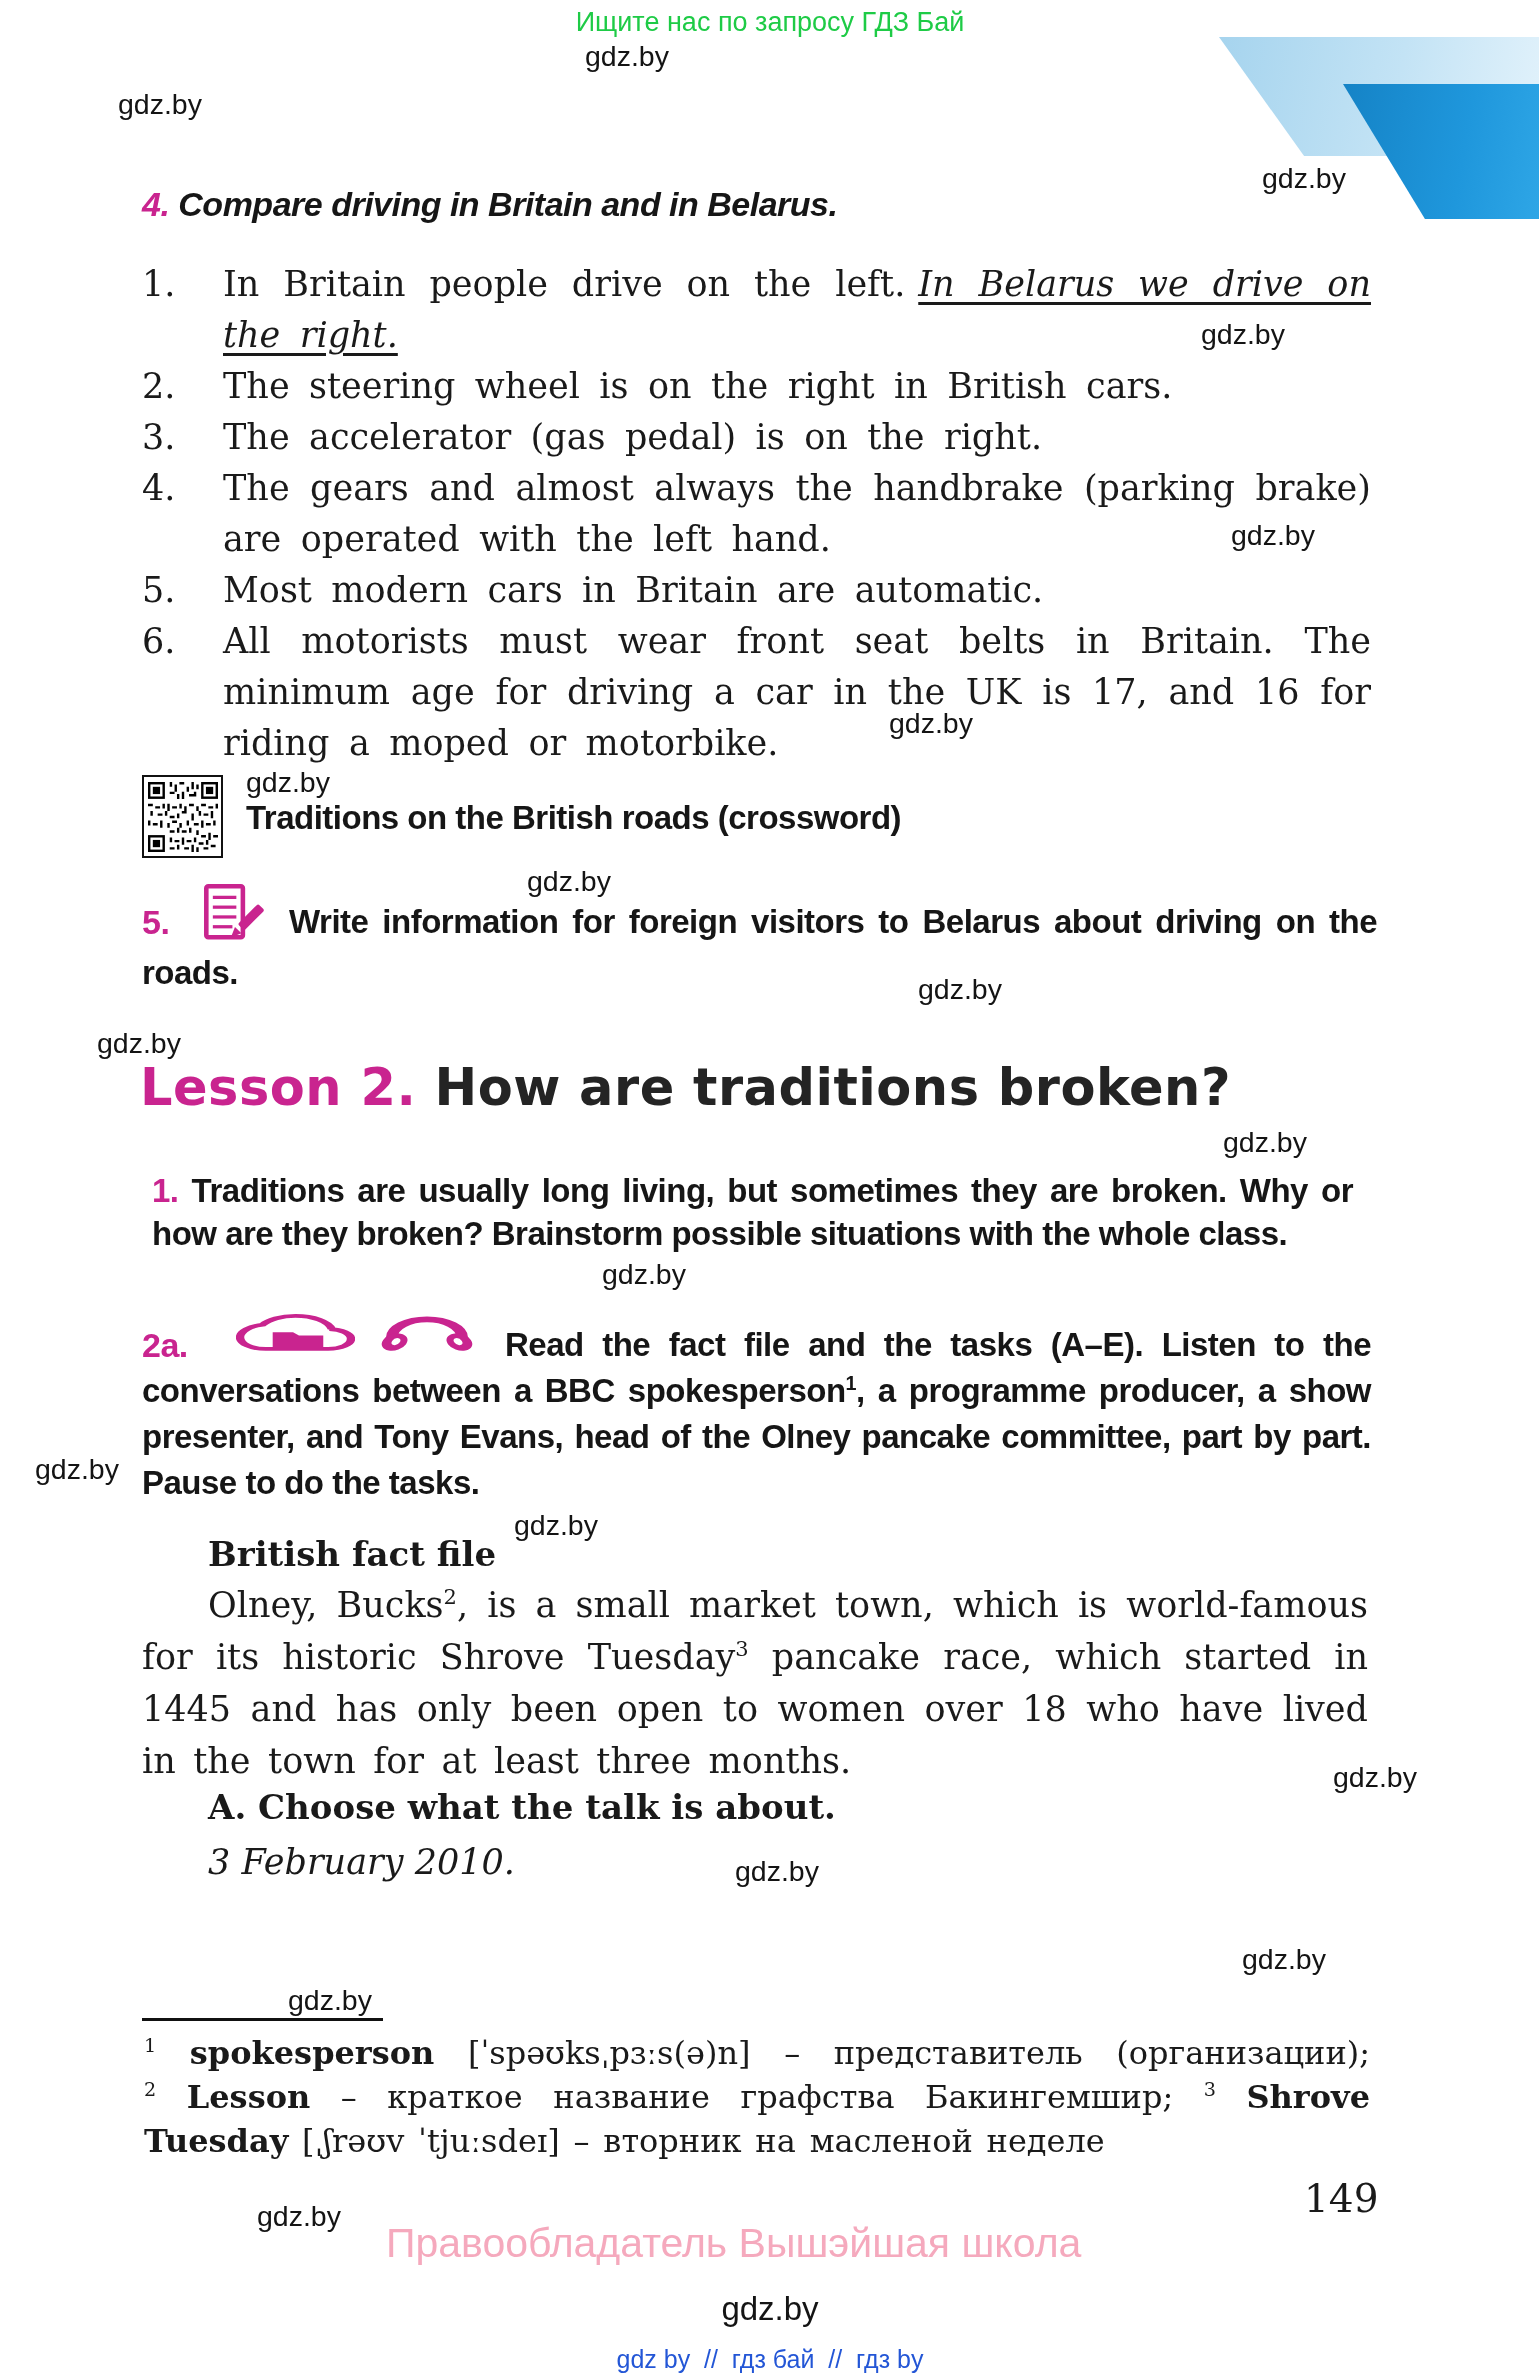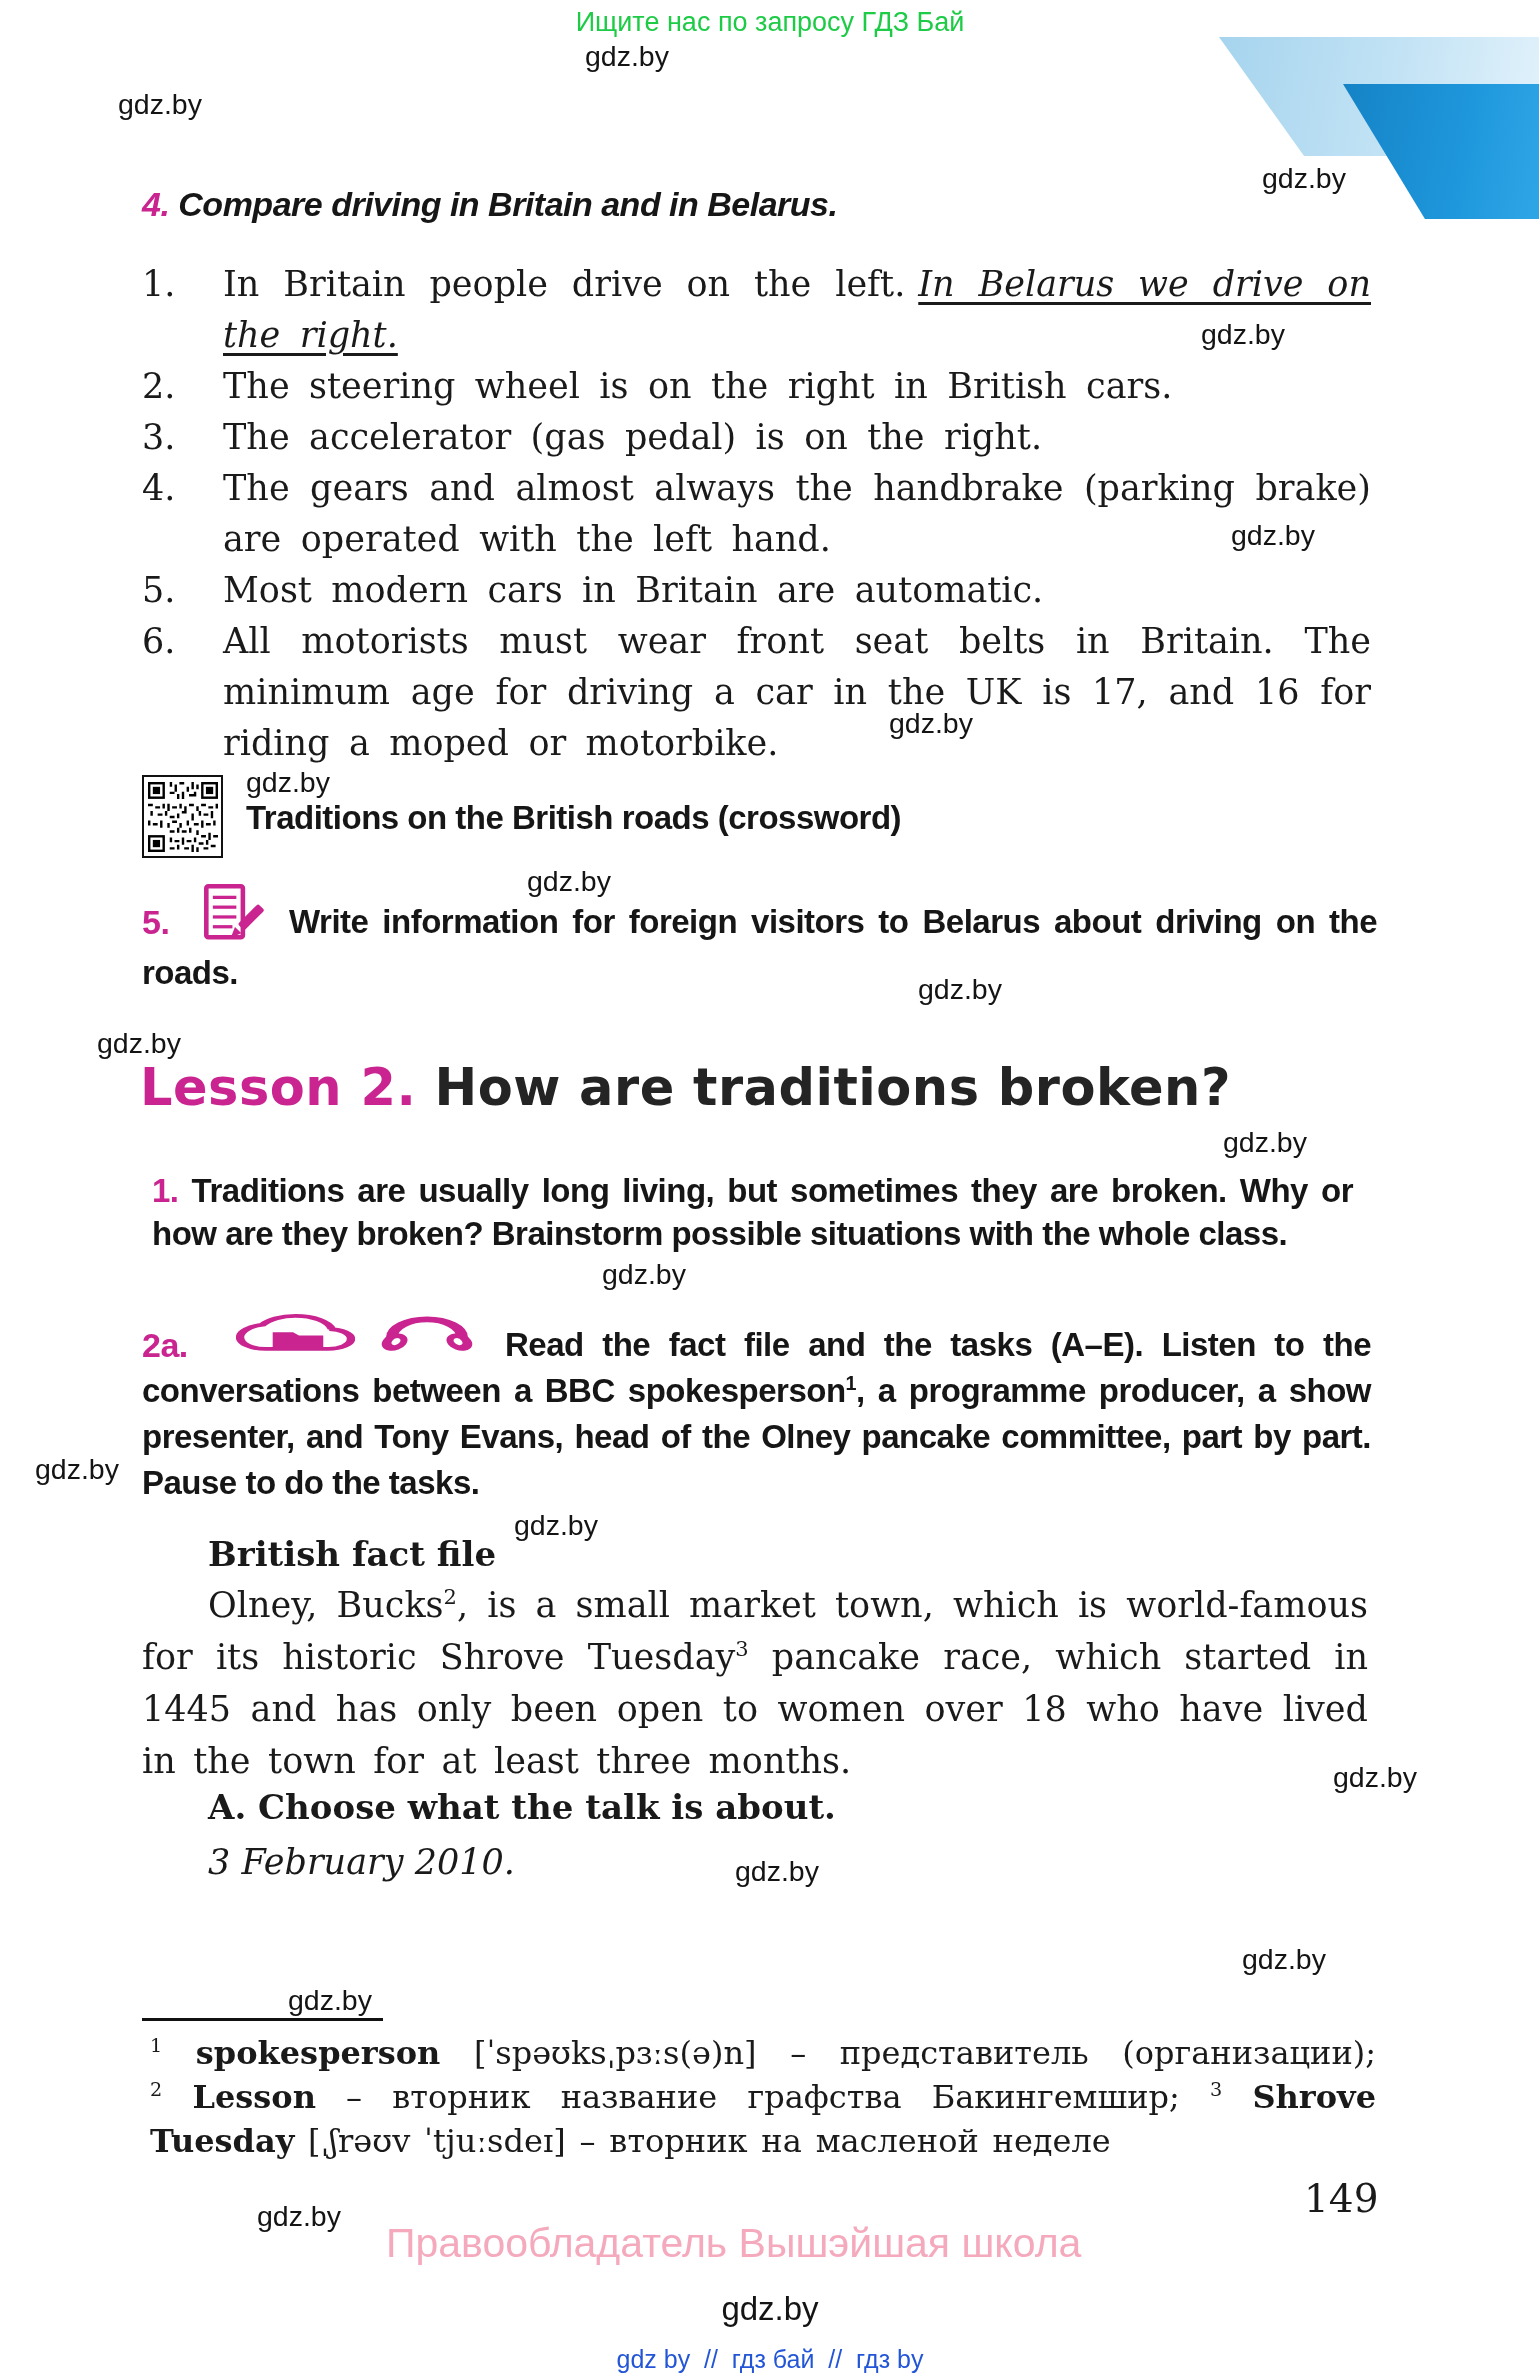--- a/index.html
+++ b/index.html
@@ -40,21 +40,21 @@
   .ex2a p{margin:0;font-size:33px;line-height:46px;text-indent:363px;text-align:justify;}
   sup{font-size:60%;line-height:0;}
   .fact-head{position:absolute;left:208px;top:1534px;font-size:34px;font-weight:700;}
   .fact{position:absolute;left:142px;top:1579px;width:1226px;font-size:35px;line-height:52px;
         text-align:justify;text-indent:66px;word-spacing:6.4px;}
   .taskA-head{position:absolute;left:208px;top:1787px;font-size:34px;font-weight:700;}
   .taskA-date{position:absolute;left:208px;top:1842px;font-size:35px;font-style:italic;}
   .taskA-item{position:absolute;left:142px;top:1892px;width:1185px;font-size:35px;line-height:53px;
         text-align:justify;text-indent:66px;}
   .fn-sep{position:absolute;left:142px;top:2018px;width:241px;height:2.8px;background:#111;}
-  .footnotes{position:absolute;left:150px;top:2031px;width:1226px;font-size:32px;line-height:44px;}
+  .footnotes{position:absolute;left:144px;top:2031px;width:1226px;font-size:32px;line-height:44px;}
   .footnotes p{margin:0;text-align:justify;word-spacing:3.7px;}
   .footnotes p.one-line{text-align-last:justify;}
   .fn-term{font-weight:700;}
   .page-num{position:absolute;left:1304px;top:2176px;font-size:39px;}
   .copyright{position:absolute;left:386px;top:2220px;font-family:"Liberation Sans", sans-serif;
              font-size:41px;color:#f5a9bd;white-space:nowrap;}
   .wm-center{position:absolute;left:0;top:2290px;width:100%;text-align:center;
              font-family:"Liberation Sans", sans-serif;font-size:33px;color:#141414;}
   .links{position:absolute;left:0;top:2345px;width:100%;text-align:center;
          font-family:"Liberation Sans", sans-serif;font-size:25px;color:#2356d6;white-space:pre;}
@@ -194,21 +194,21 @@
 
   <div class="fact-head">British fact file</div>
   <div class="fact"><span>Olney, Bucks</span><sup>2</sup><span>, is a small market town, which is world-famous for its historic Shrove Tuesday</span><sup>3</sup><span> pancake race, which started in 1445 and has only been open to women over 18 who have lived in the town for at least three months.</span></div>
 
   <div class="taskA-head">A. Choose what the talk is about.</div>
   <div class="taskA-date">3 February 2010.</div>
 
   <div class="fn-sep"></div>
   <div class="footnotes">
     <p class="one-line"><sup>1</sup> <span class="fn-term">spokesperson</span><span> [ˈspəʊksˌpɜːs(ə)n]</span><span> – представитель (организации);</span></p>
-    <p><sup>2</sup> <span class="fn-term">Lesson</span><span> – вторник название графства Бакингемшир; </span><sup>3</sup> <span class="fn-term">Shrove Tuesday</span><span> [ˌʃrəʊv ˈtjuːsdeɪ]</span><span> – вторник на масленой неделе</span></p>
+    <p><sup>2</sup> <span class="fn-term">Lesson</span><span> – краткое название графства Бакингемшир; </span><sup>3</sup> <span class="fn-term">Shrove Tuesday</span><span> [ˌʃrəʊv ˈtjuːsdeɪ]</span><span> – вторник на масленой неделе</span></p>
   </div>
 
   <div class="page-num">149</div>
   <div class="copyright">Правообладатель Вышэйшая школа</div>
   <div class="wm-center">gdz.by</div>
   <div class="links">gdz by  //  гдз бай  //  гдз by</div>
 
 </div>
 
 

